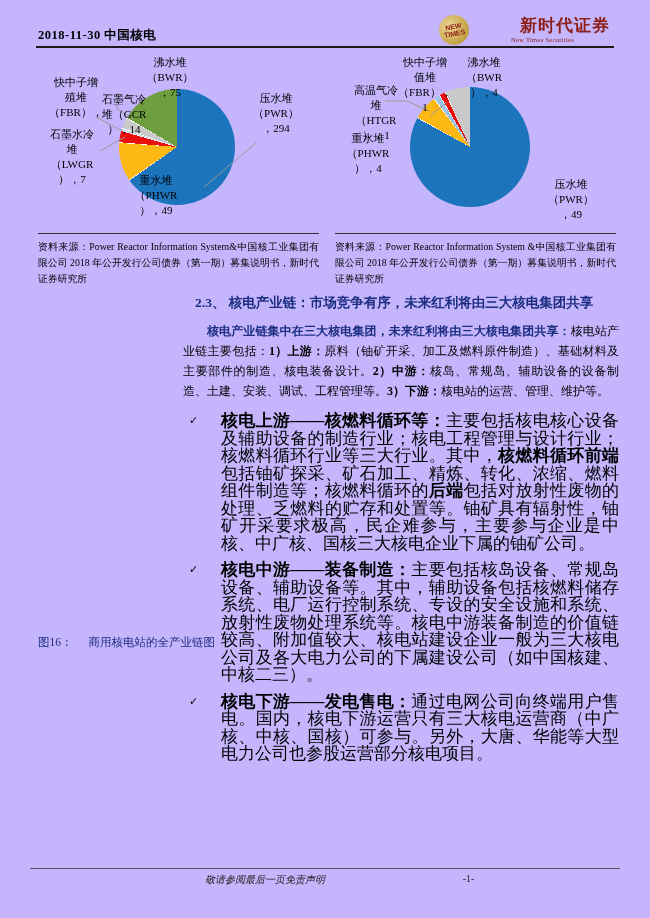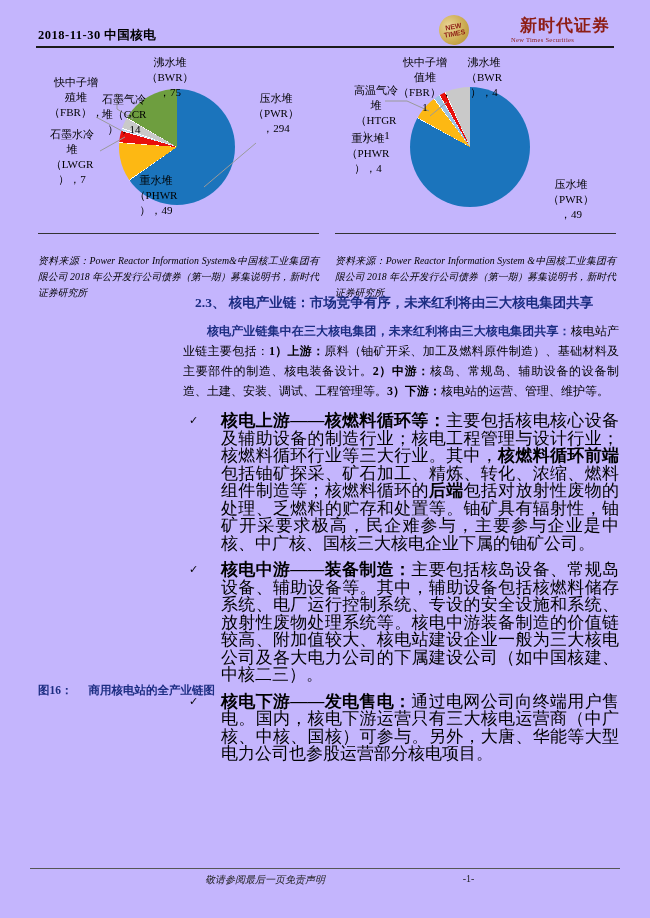--- a/index.html
+++ b/index.html
@@ -21,34 +21,34 @@
   
   .figures{position:absolute;top:55px;left:38px;width:578px;display:flex;gap:16px;}
   .fig{width:281px;margin:0;}
   .chart-area{position:relative;height:178px;}
   .pie{position:absolute;border-radius:50%;}
   .pie-l{left:81px;top:34px;width:116px;height:116px;}
   .pie-r{left:75px;top:32px;width:120px;height:120px;}
   .leaders{position:absolute;left:0;top:0;width:281px;height:178px;pointer-events:none;}
   .leaders line,.leaders polyline{stroke:#9a9a9a;stroke-width:1;fill:none;}
   .plabel{position:absolute;font-size:11px;line-height:15px;text-align:center;white-space:pre-line;}
-  .src{border-top:1.2px solid #333;padding-top:19px;font-size:9.8px;line-height:1.62;
-       font-style:italic;text-align:justify;}
+  .src{border-top:1.2px solid #333;padding-top:5px;font-size:9.8px;line-height:1.62;
+       text-align:justify;}
 
   
   .section{position:absolute;top:294px;left:183px;width:436px;}
   .section h2{margin:0 0 9px 0;padding-left:12px;font-size:13.5px;color:#1c2d82;font-weight:bold;}
   .para{margin:0 0 11px 0;font-size:12px;line-height:20px;text-align:justify;text-indent:2em;}
   .bullet{display:flex;margin:0 0 9px 0;}
   .check{flex:0 0 38px;width:38px;padding-left:6px;box-sizing:border-box;
          font-family:"DejaVu Sans","Liberation Sans",sans-serif;font-size:11px;line-height:17.5px;}
   .btext{flex:1;font-size:17px;line-height:17.5px;text-align:justify;}
 
   
-  .figcap{position:absolute;top:683px;left:38px;font-size:11.5px;font-weight:bold;color:#1c2d82;}
+  .figcap{position:absolute;top:635px;left:38px;font-size:11.5px;font-weight:normal;color:#1c2d82;}
   .figcap .figlabel{margin-right:16px;}
 
   
   .footer-rule{position:absolute;top:868px;left:30px;width:590px;border-top:1px solid #555;}
   .footer{position:absolute;top:873px;left:38px;width:574px;display:flex;
           font-size:10px;color:#222;}
   .f-left{flex:1;text-align:right;font-style:italic;}
   .f-center{flex:1;text-align:center;}
   .f-right{flex:1;text-align:right;font-style:italic;}
 </style>

